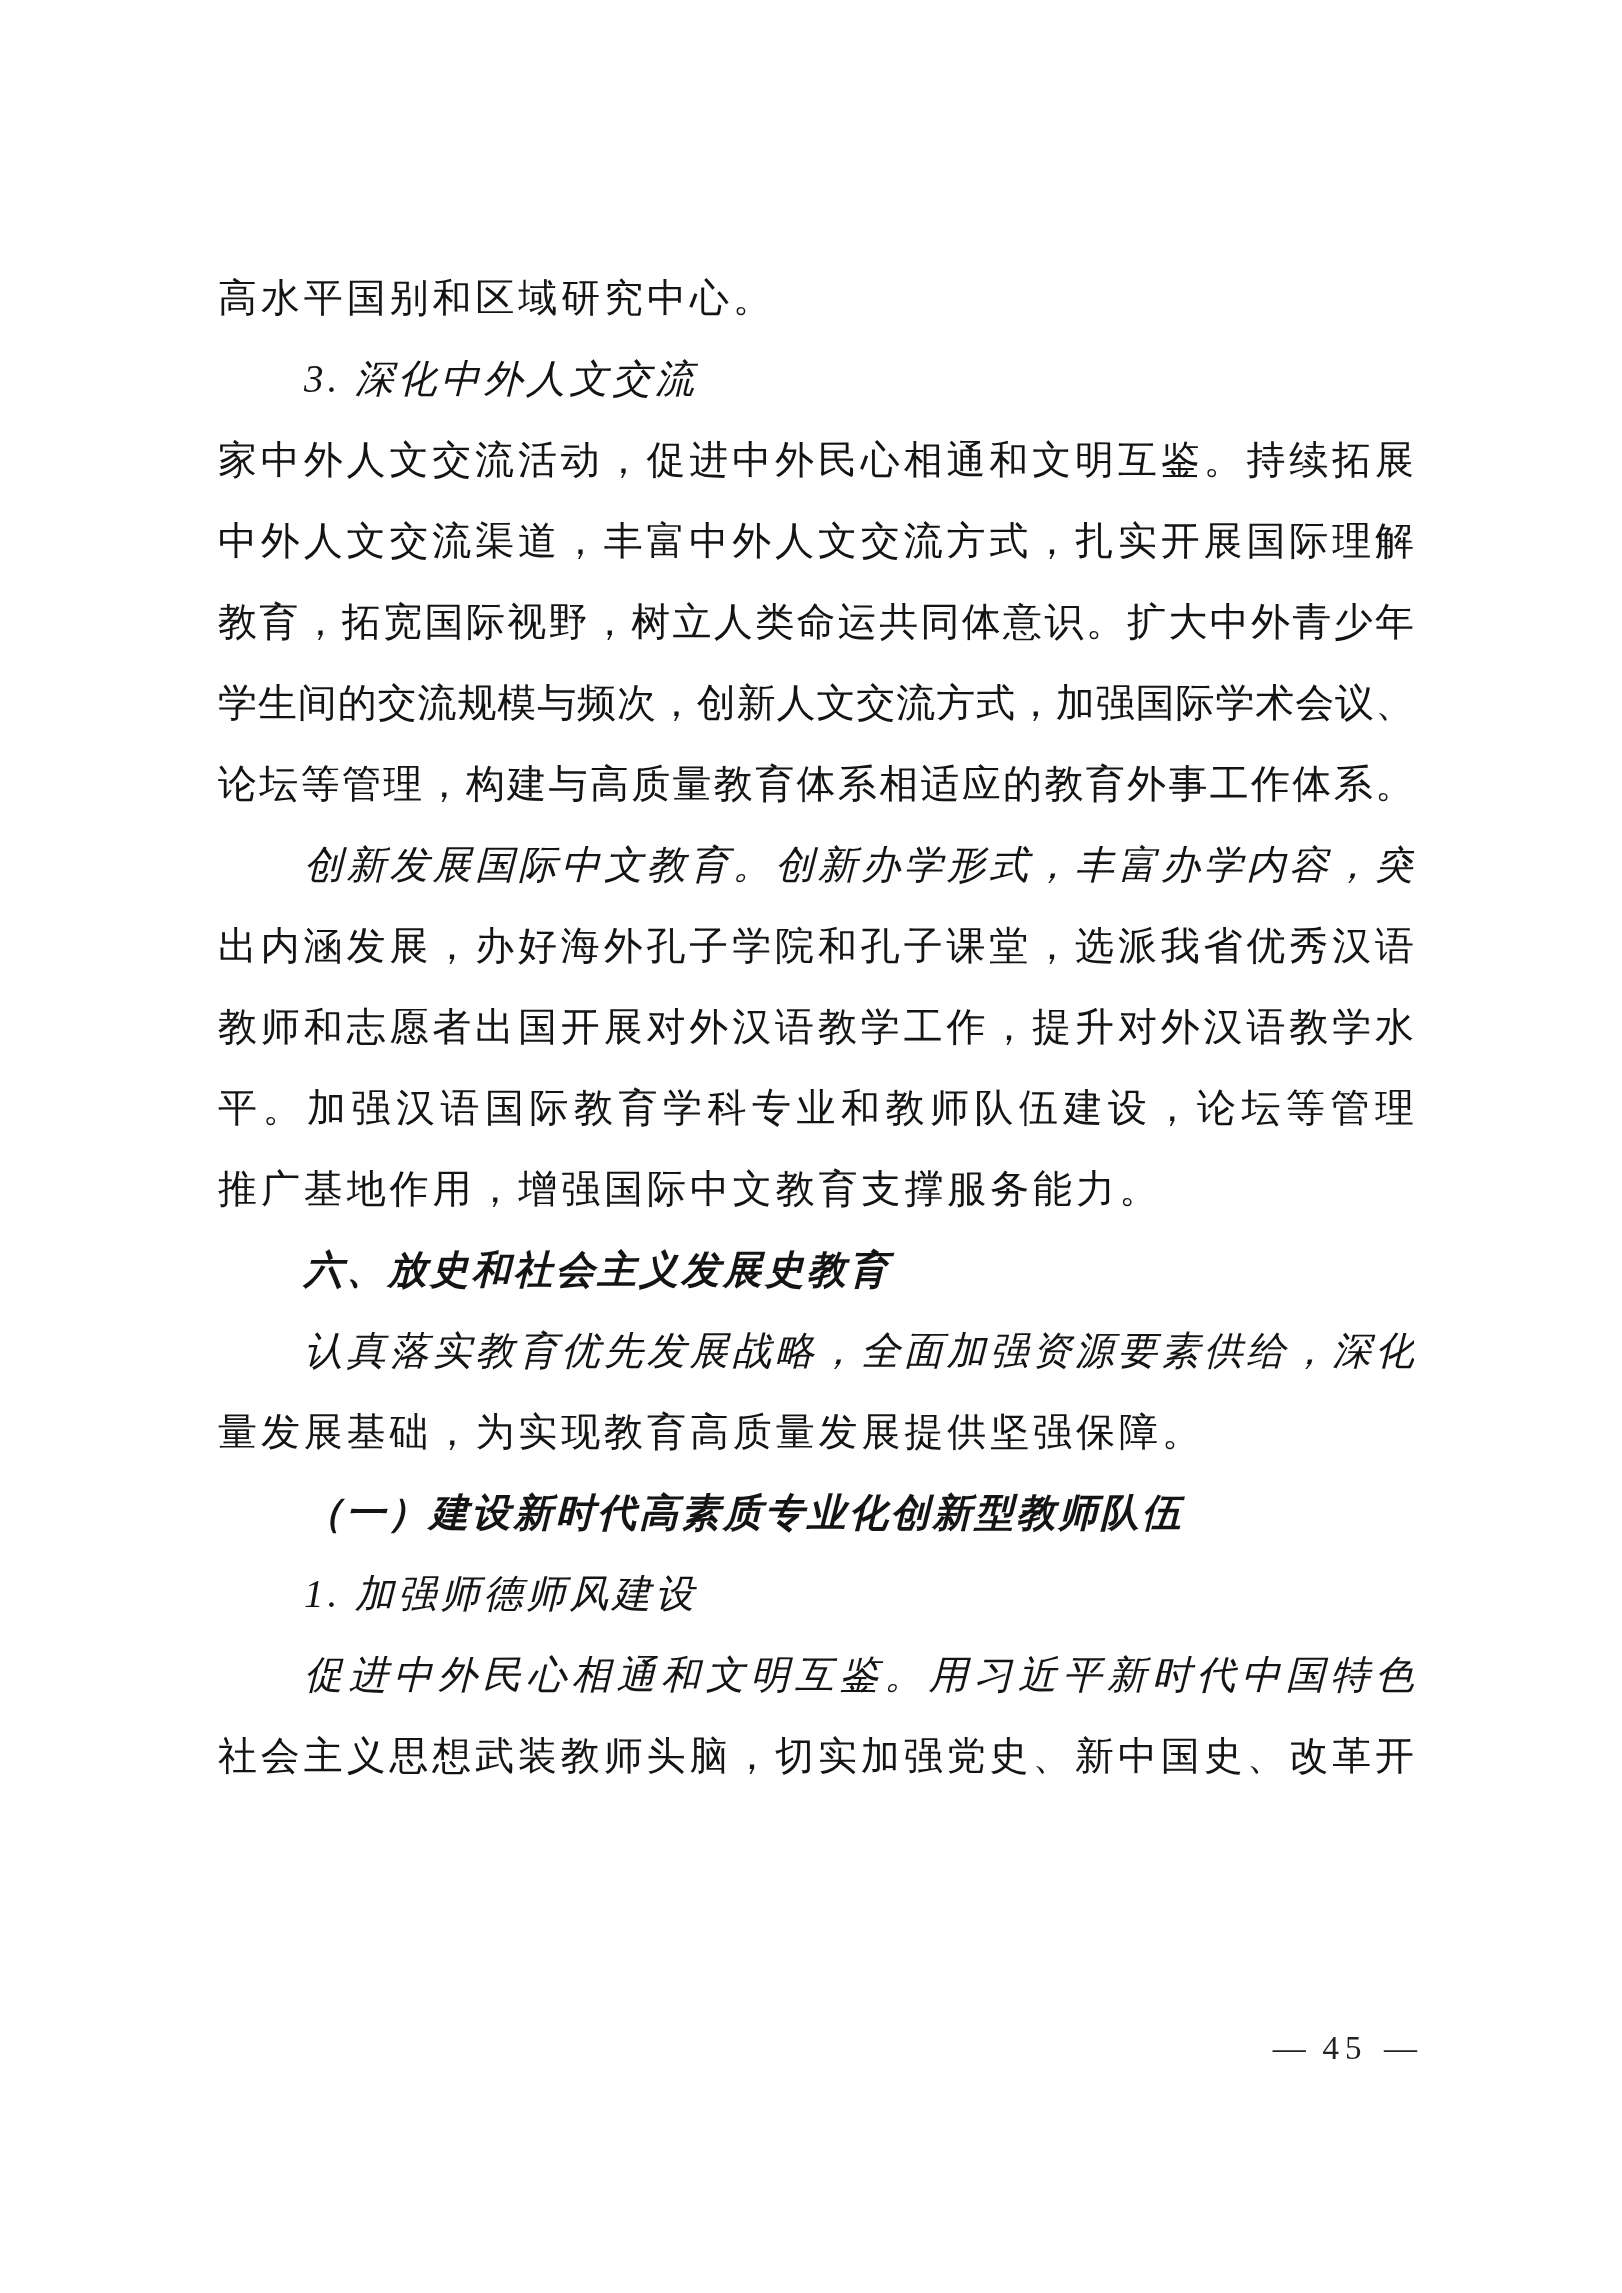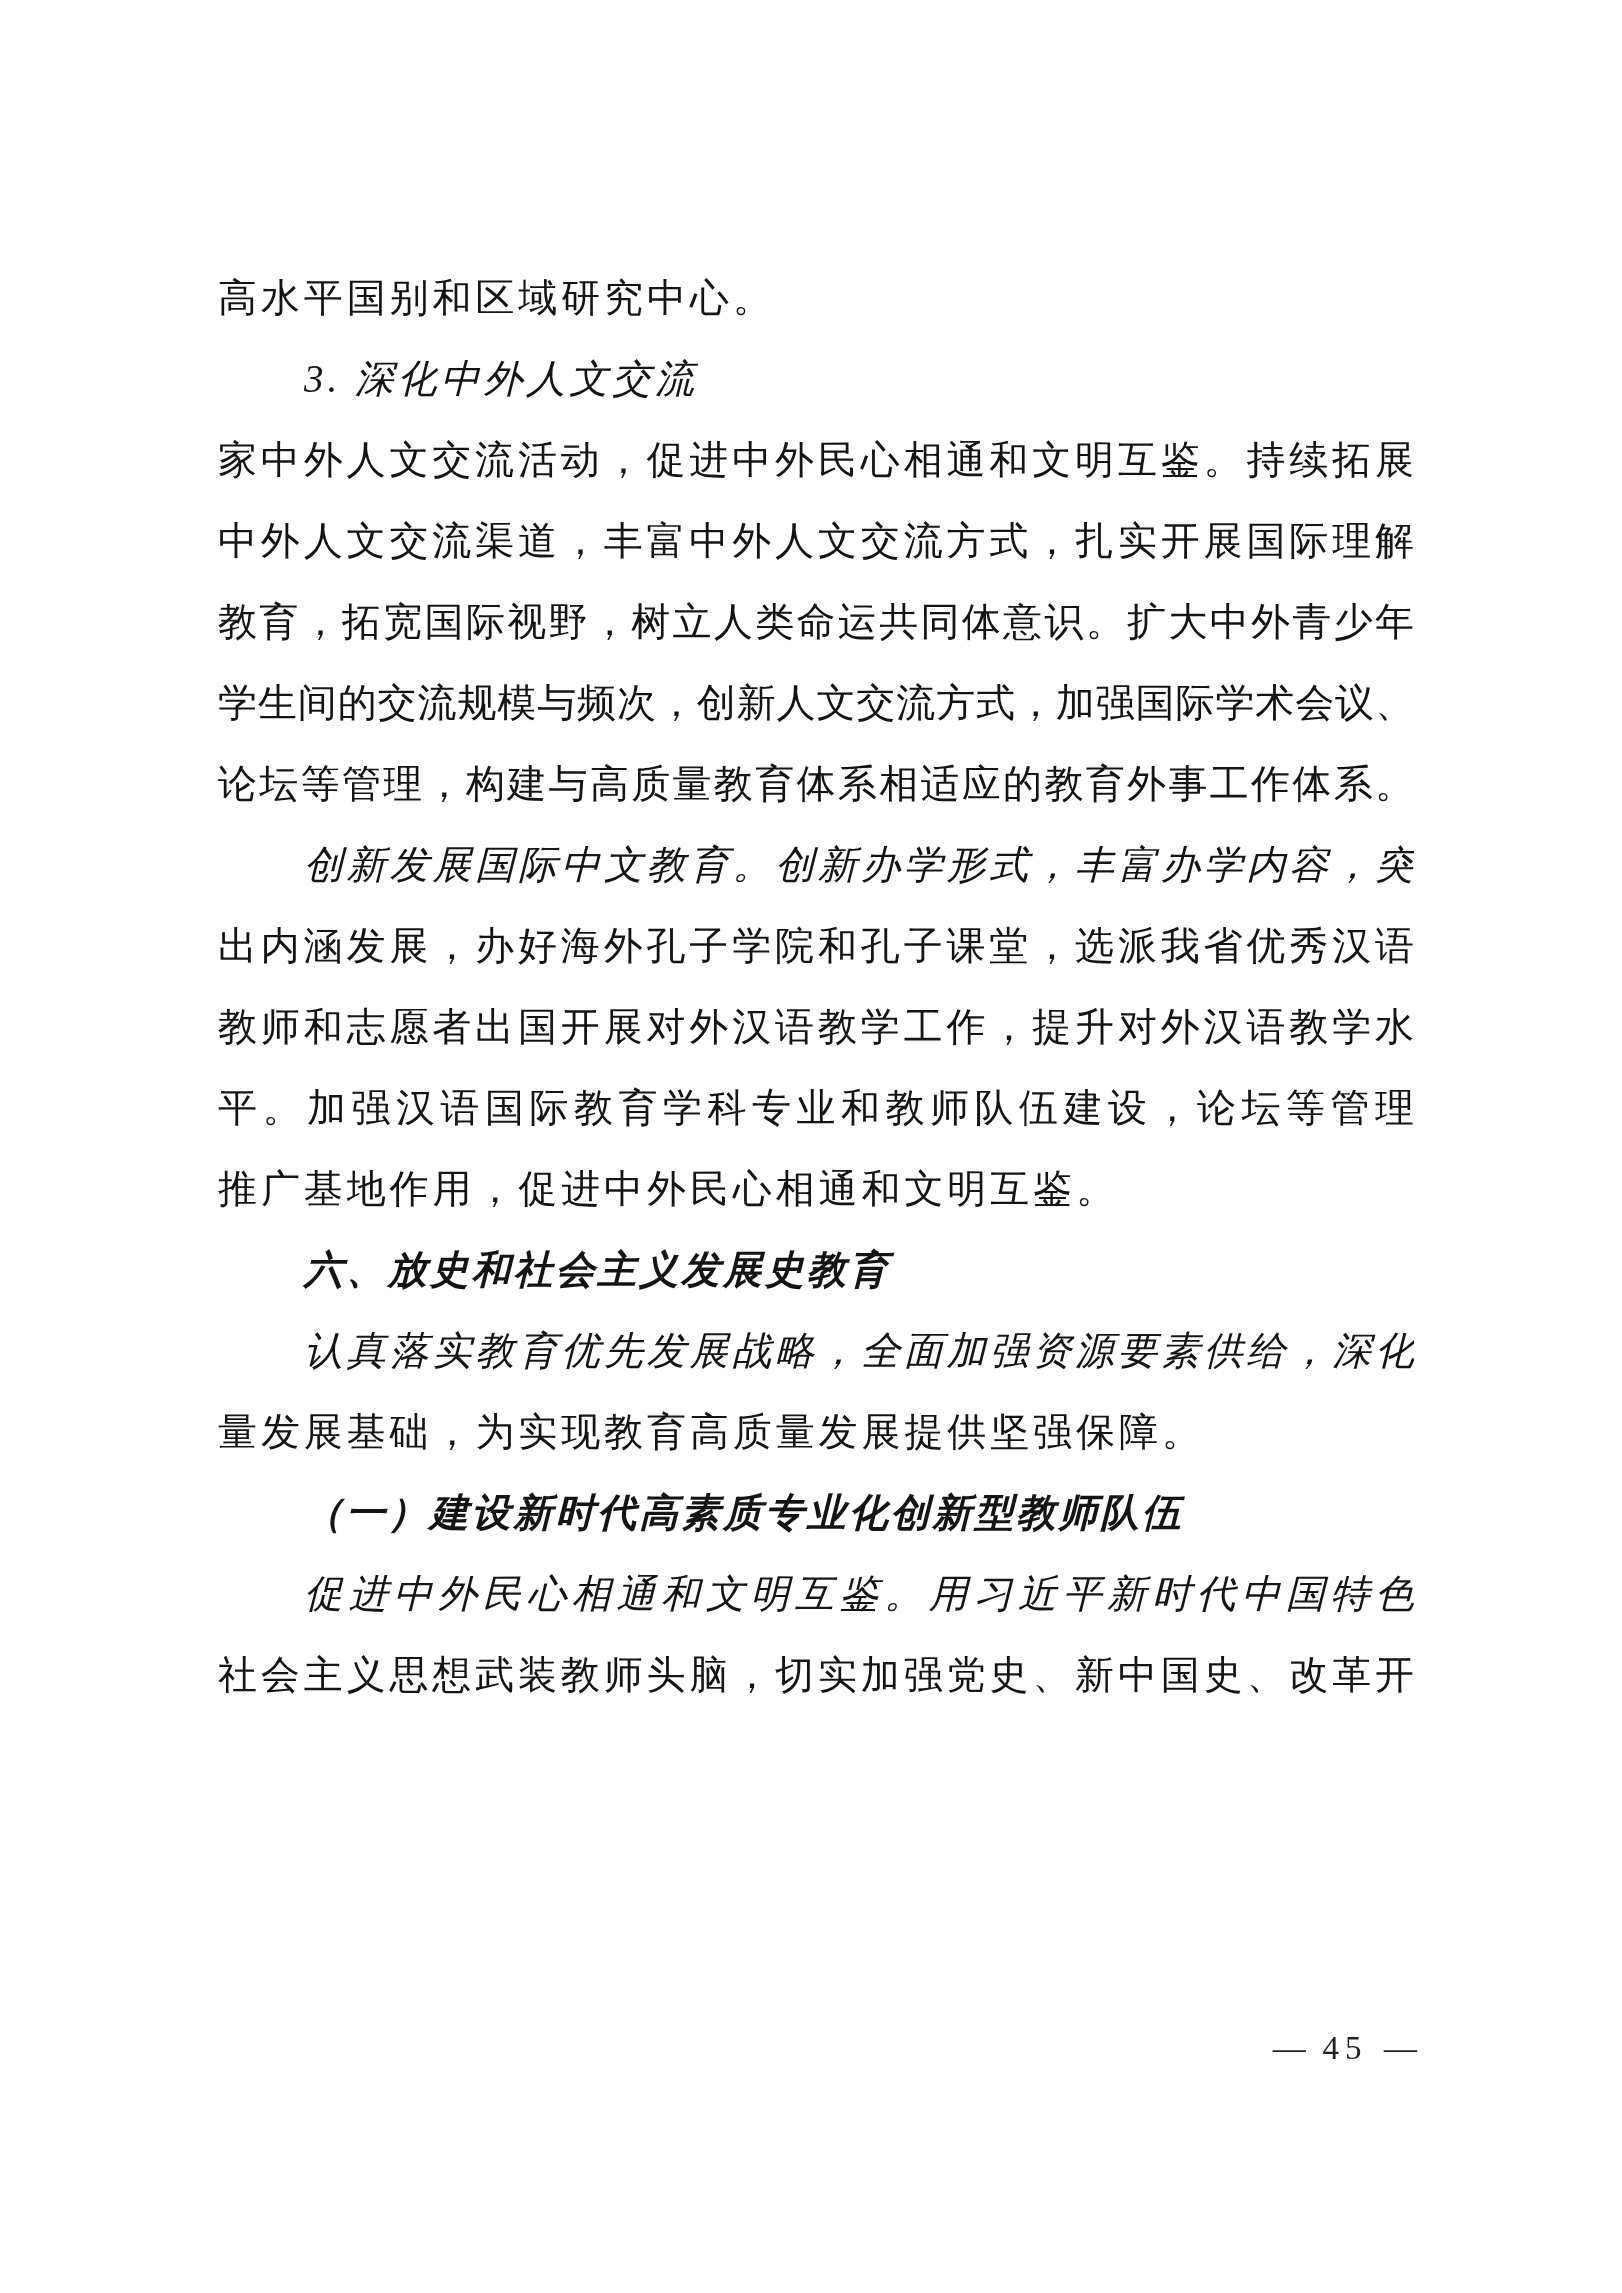--- a/index.html
+++ b/index.html
@@ -79,25 +79,26 @@
       <div class="line indent">3. 深化中外人文交流</div>
       <div class="line fill">家中外人文交流活动，促进中外民心相通和文明互鉴。持续拓展</div>
       <div class="line fill">中外人文交流渠道，丰富中外人文交流方式，扎实开展国际理解</div>
       <div class="line fill">教育，拓宽国际视野，树立人类命运共同体意识。扩大中外青少年</div>
       <div class="line fill">学生间的交流规模与频次，创新人文交流方式，加强国际学术会议、</div>
       <div class="line fill">论坛等管理，构建与高质量教育体系相适应的教育外事工作体系。</div>
       <div class="line indent fill">创新发展国际中文教育。创新办学形式，丰富办学内容，突</div>
       <div class="line fill">出内涵发展，办好海外孔子学院和孔子课堂，选派我省优秀汉语</div>
       <div class="line fill">教师和志愿者出国开展对外汉语教学工作，提升对外汉语教学水</div>
       <div class="line fill">平。加强汉语国际教育学科专业和教师队伍建设，论坛等管理</div>
-      <div class="line">推广基地作用，促进中外民心相通和文明互鉴。</div>
+      <div class="line">推广基地作用，增强国际中文教育支撑服务能力。</div>
       <div class="line indent heading">六、放史和社会主义发展史教育</div>
       <div class="line indent fill">认真落实教育优先发展战略，全面加强资源要素供给，深化</div>
       <div class="line">量发展基础，为实现教育高质量发展提供坚强保障。</div>
       <div class="line indent heading">（一）建设新时代高素质专业化创新型教师队伍</div>
+      <div class="line indent">1. 加强师德师风建设</div>
       <div class="line indent fill">促进中外民心相通和文明互鉴。用习近平新时代中国特色</div>
       <div class="line fill">社会主义思想武装教师头脑，切实加强党史、新中国史、改革开</div>
     </div>
 
   <div class="footer">
     <span class="dash">—</span>
     <span class="num">45</span>
     <span class="dash">—</span>
   </div>
 

